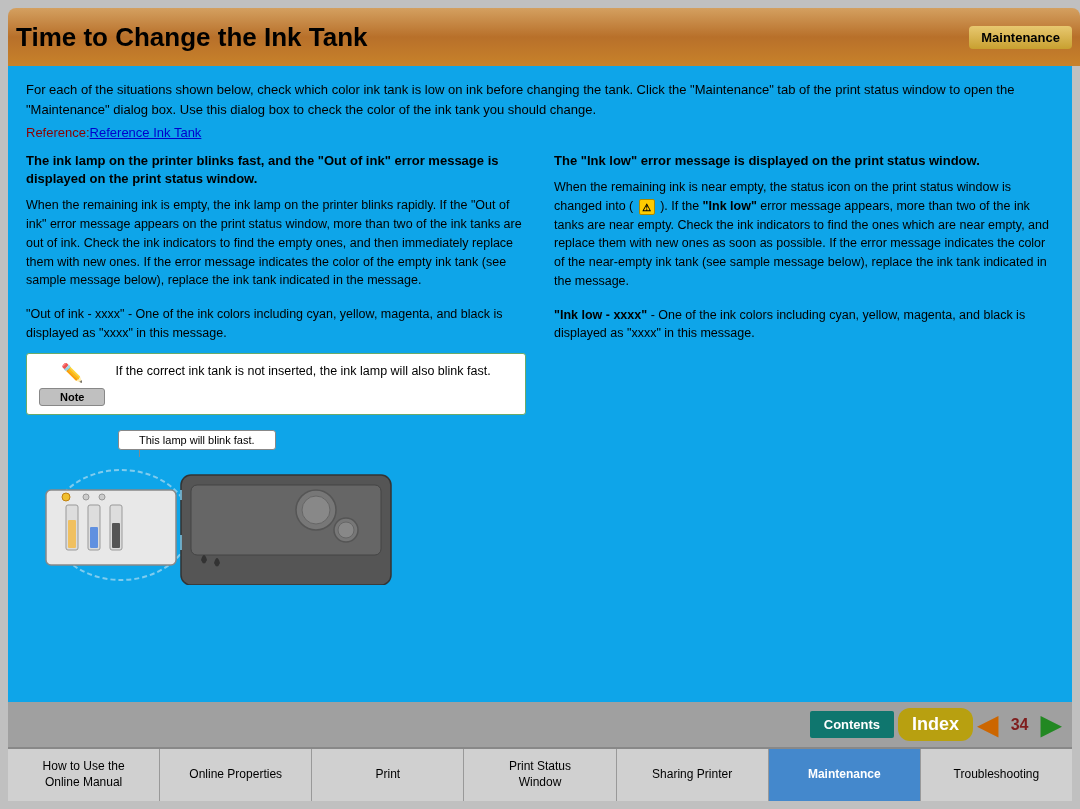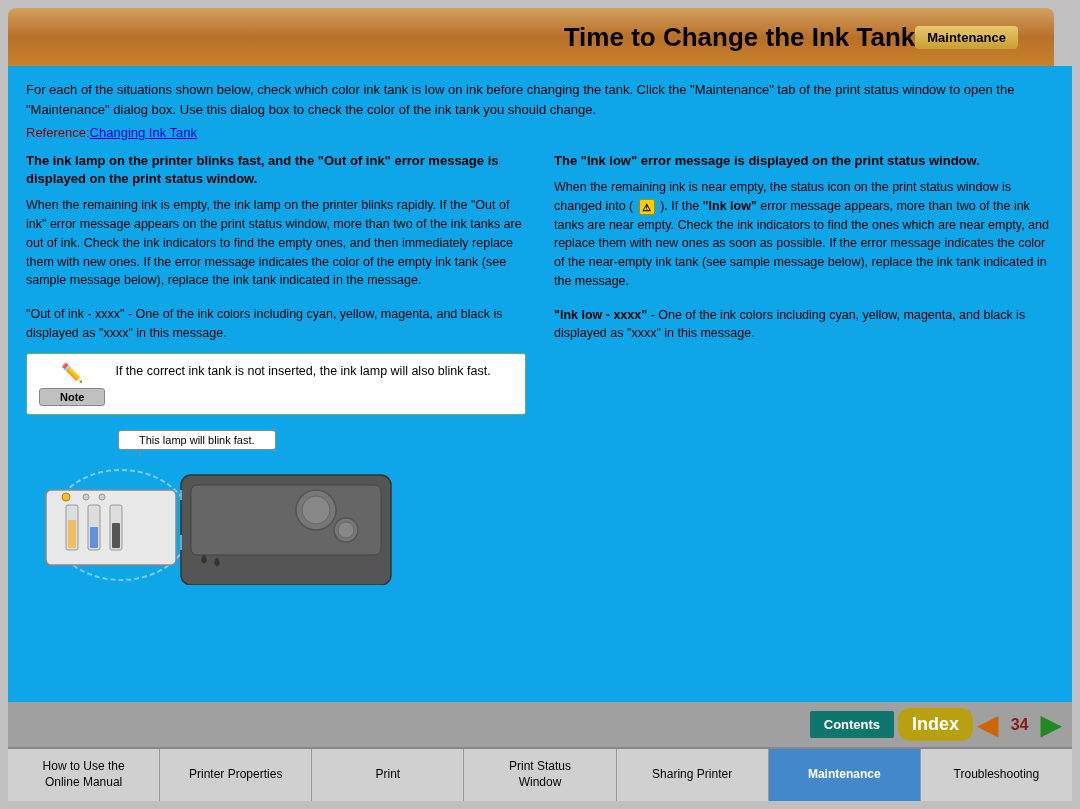--- a/index.html
+++ b/index.html
@@ -11,25 +11,25 @@
       font-size: 13px;
       overflow: hidden;
       display: flex;
       flex-direction: column;
     }
 
     
     .header {
       background: linear-gradient(to bottom, #d4a060, #b8702a, #c8822a);
       border-radius: 8px 8px 0 0;
-      margin: 8px 26px 0 8px;
-      padding: 10px 36px;
+      margin: 8px 0 0 8px;
+      padding: 10px 8px;
       display: flex;
       align-items: center;
-      justify-content: flex-end;
+      justify-content: space-between;
       min-height: 58px;
     }
     .header-title {
       font-size: 26px;
       font-weight: bold;
       color: #000;
     }
     .header-badge {
       font-size: 13px;
       font-weight: bold;
@@ -271,21 +271,21 @@
 <body>
 
 <div class="header">
   <span class="header-title">Time to Change the Ink Tank</span>
   <span class="header-badge">Maintenance</span>
 </div>
 
 <div class="main-content">
   <p class="intro-text">For each of the situations shown below, check which color ink tank is low on ink before changing the tank. Click the "Maintenance" tab of the print status window to open the "Maintenance" dialog box. Use this dialog box to check the color of the ink tank you should change.</p>
   <p class="reference-link">
-    <span>Reference:</span><a href="#">Changing Ink Tank</a>
+    <span>Reference:</span><a href="#">Reference Ink Tank</a>
   </p>
 
   <div class="two-columns">
 
     <div class="col-left">
       <p class="section-heading">The ink lamp on the printer blinks fast, and the "Out of ink" error message is displayed on the print status window.</p>
       <p class="section-body">When the remaining ink is empty, the ink lamp on the printer blinks rapidly. If the "Out of ink" error message appears on the print status window, more than two of the ink tanks are out of ink. Check the ink indicators to find the empty ones, and then immediately replace them with new ones. If the error message indicates the color of the empty ink tank (see sample message below), replace the ink tank indicated in the message.</p>
       <br>
       <p class="section-body">"Out of ink - xxxx" - One of the ink colors including cyan, yellow, magenta, and black is displayed as "xxxx" in this message.</p>
 
@@ -357,21 +357,21 @@
   <button class="nav-back-btn">◀</button>
   <span class="nav-page-num">34</span>
   <button class="nav-forward-btn">▶</button>
 </div>
 
 <div class="tab-bar">
   <div class="tab-item">
     <span>How to Use the<br>Online Manual</span>
   </div>
   <div class="tab-item">
-    <span>Printer Properties</span>
+    <span>Online Properties</span>
   </div>
   <div class="tab-item">
     <span>Print</span>
   </div>
   <div class="tab-item">
     <span>Print Status<br>Window</span>
   </div>
   <div class="tab-item">
     <span>Sharing Printer</span>
   </div>

